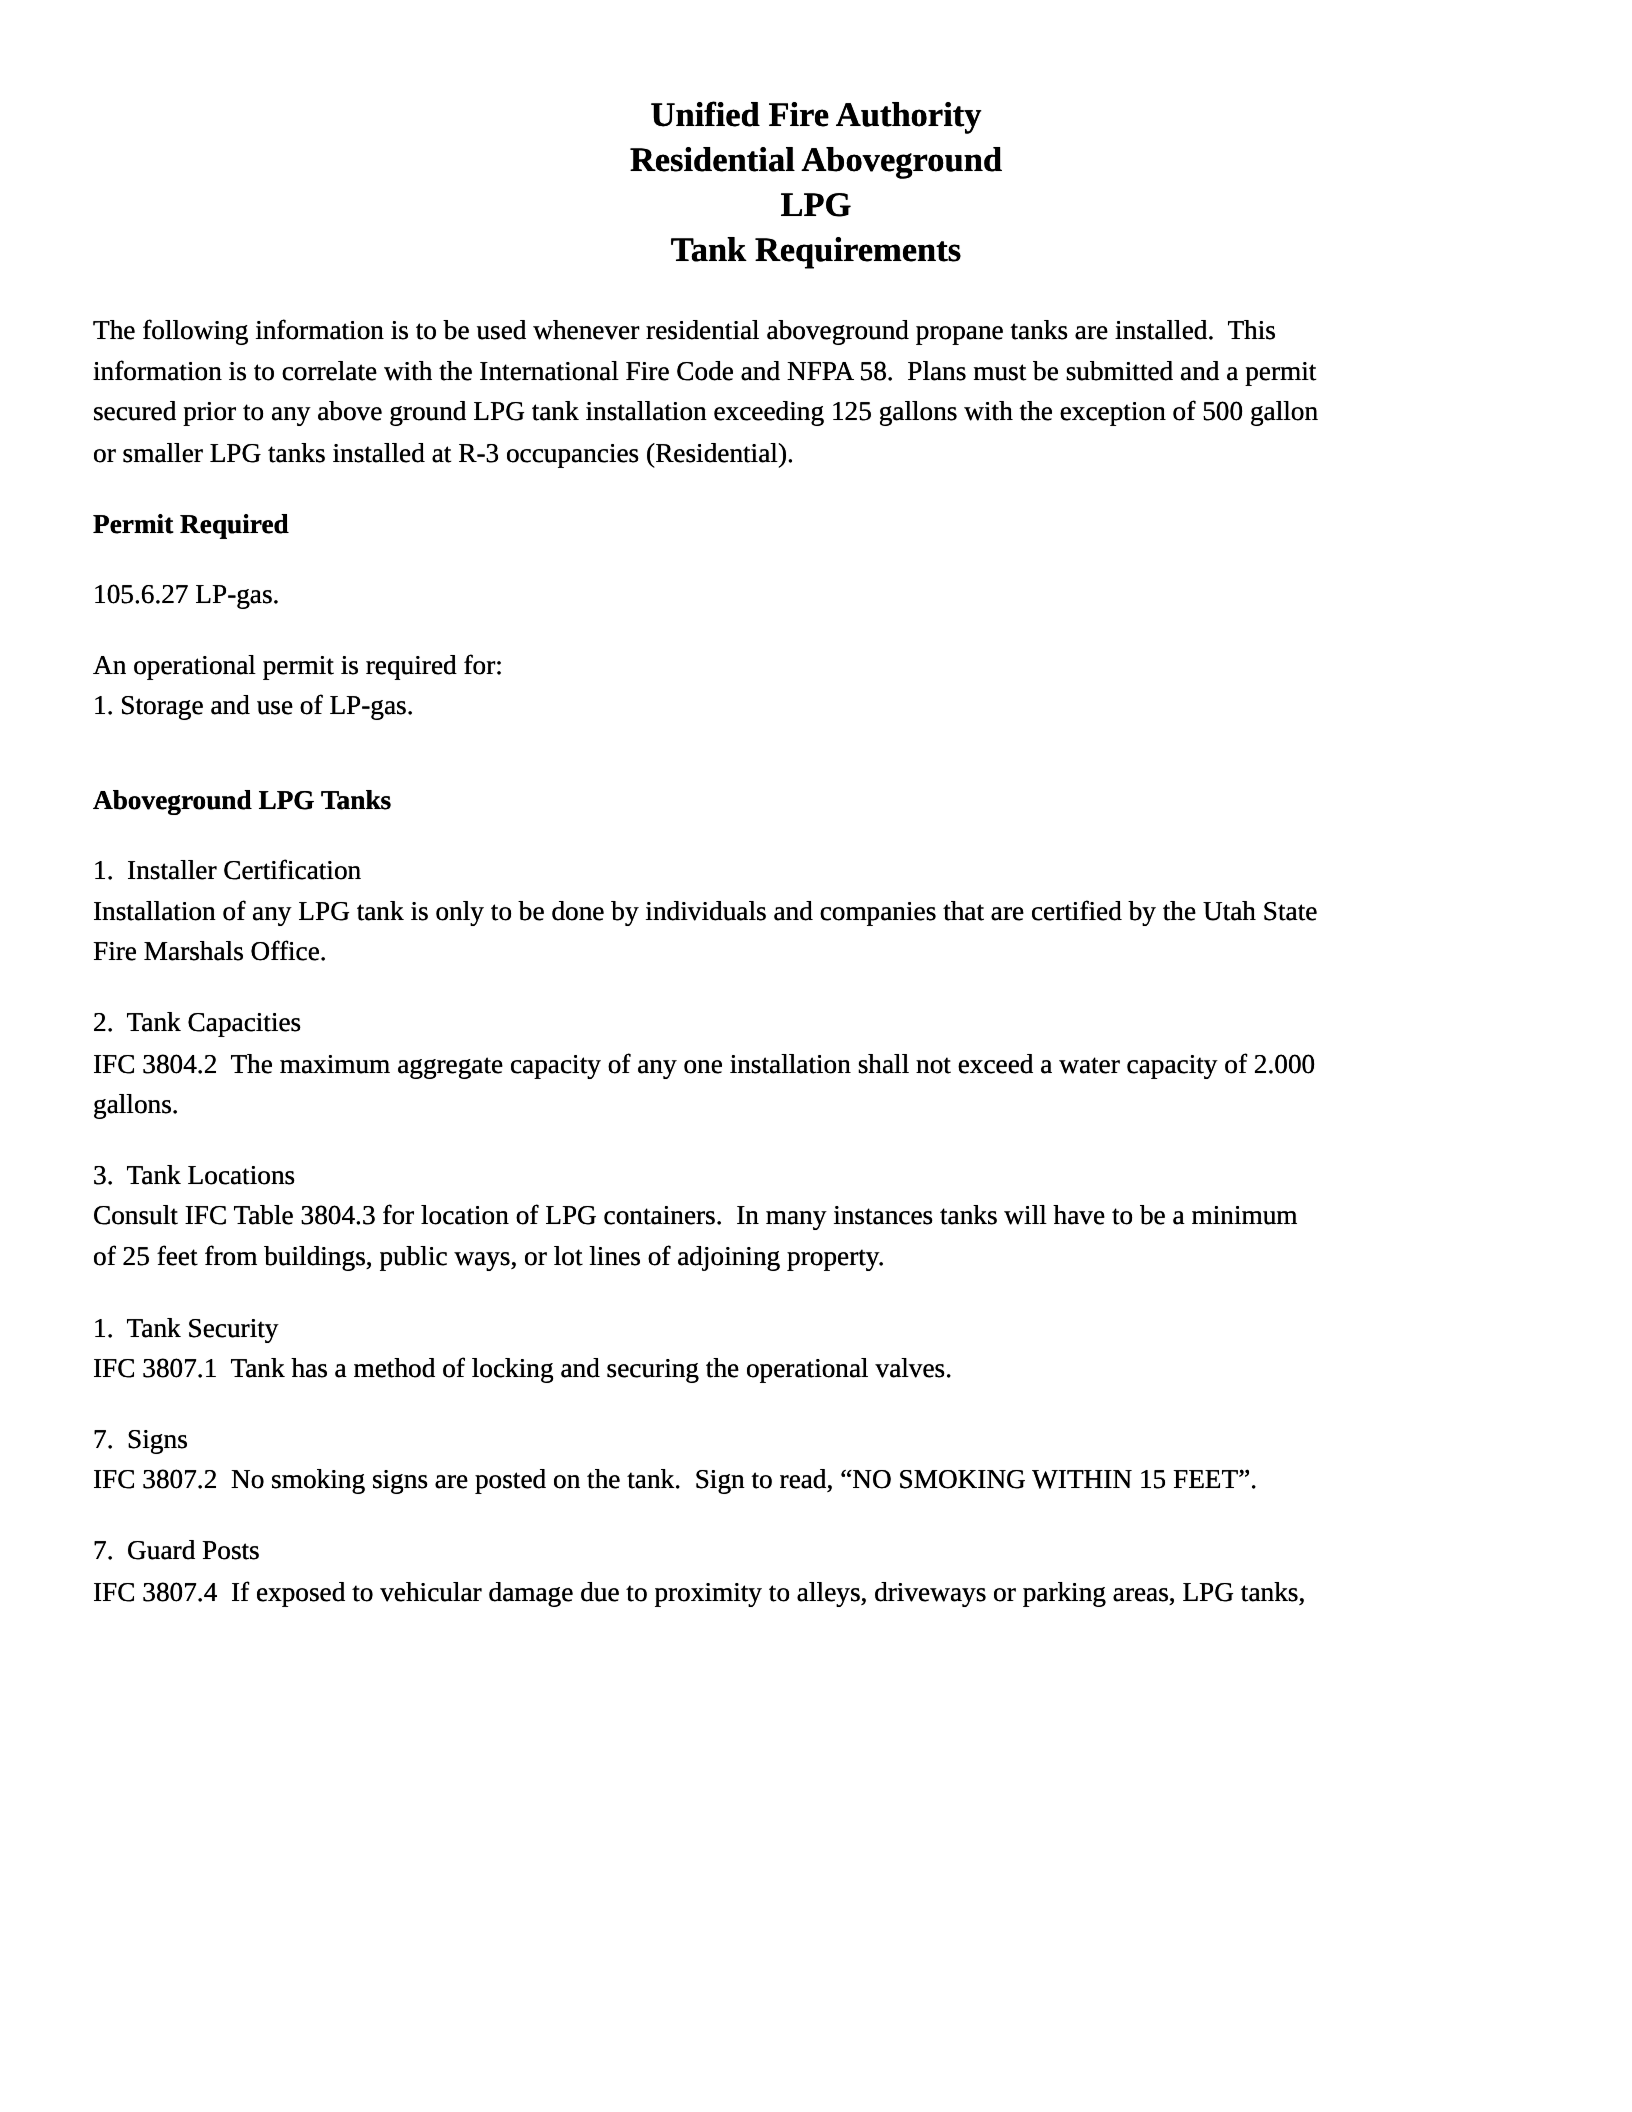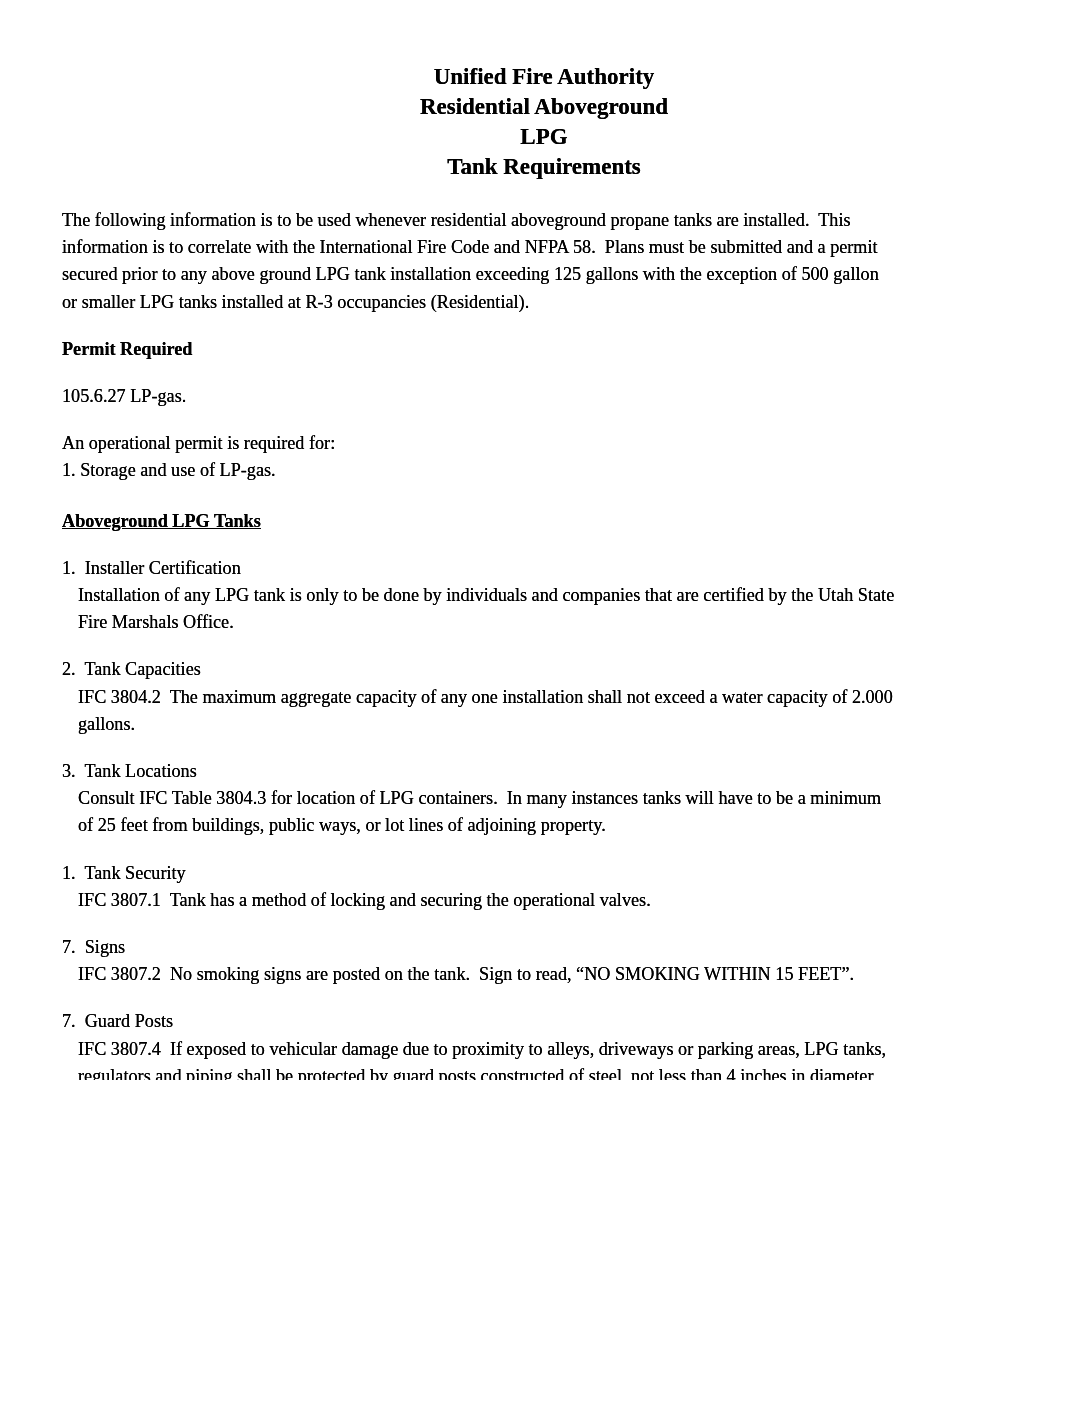--- a/index.html
+++ b/index.html
@@ -35,32 +35,30 @@
   .block {
     margin: 0 0 20px 0;
     white-space: pre-wrap;
   }
   .section-heading {
     font-weight: bold;
     margin: 0 0 20px 0;
     white-space: pre;
   }
   .section-heading.spaced {
-    margin-top: 23px;
-    text-decoration: underline;
+    margin-top: 35px;
   }
   .item {
     margin: 0 0 20px 0;
   }
   .item-title {
     white-space: pre;
   }
   .item-body {
     white-space: pre-wrap;
-    margin-left: 16px;
   }
 </style>
 </head>
 <body>
 
 <div class="page">
 
   <h1 class="doc-title">
     <span class="title-line">Unified Fire Authority</span>
     <span class="title-line">Residential Aboveground</span>

